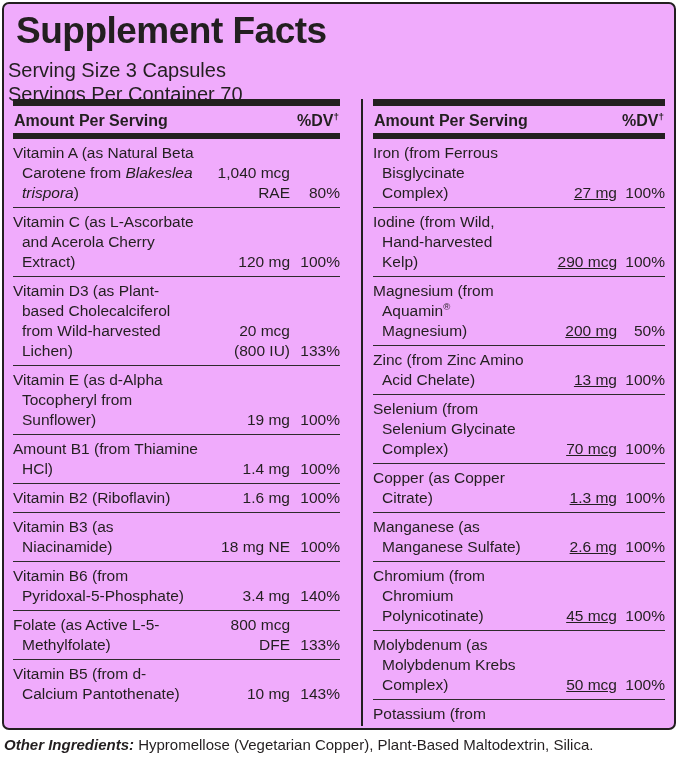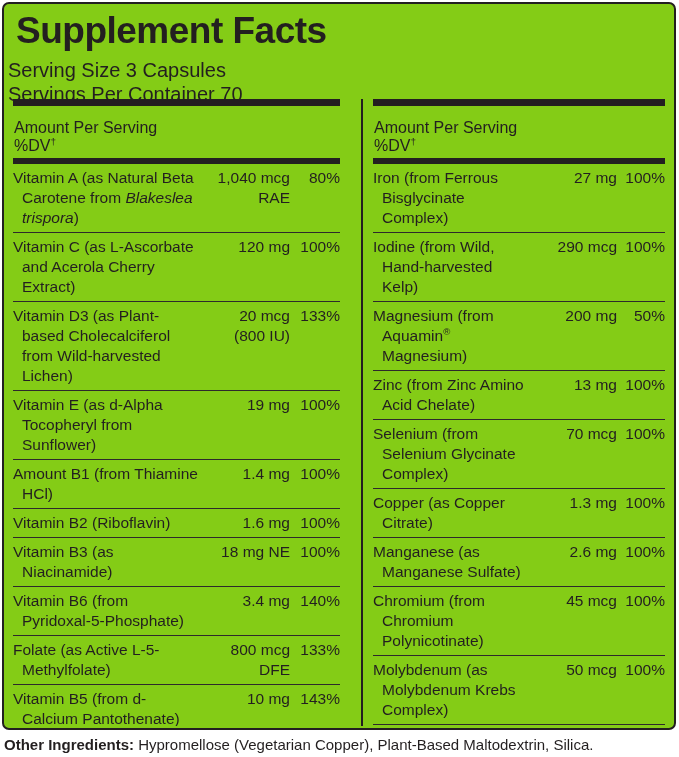--- a/index.html
+++ b/index.html
@@ -10,21 +10,21 @@
     color: #231f20;
     position: relative;
     overflow: hidden;
   }
   .facts-box {
     position: absolute;
     left: 2px; top: 2px; right: 3px; bottom: 27px;
     border: 2.5px solid #231f20;
     border-radius: 7px;
     box-sizing: border-box;
-    background: #84cc16;
+    background: #f0abfc;
   }
   .title {
     font-size: 37px;
     font-weight: bold;
     letter-spacing: -0.5px;
     margin: 8px 0 10px 12px;
     line-height: 1.0;
   }
   .serving-line {
     font-size: 20px;
@@ -44,26 +44,25 @@
     left: 350px; top: 0; bottom: 0;
     width: 2px;
     background: #231f20;
   }
   .bar-thick { height: 7px; background: #231f20; }
   .bar-mid   { height: 6px; background: #231f20; }
   .head-row {
     display: flex;
     justify-content: space-between;
     align-items: baseline;
-    font-weight: normal;
+    font-weight: bold;
     font-size: 16px;
-    padding: 13px 1px 3px 1px;
-    flex-direction: column;
-  }
-  .rows .row { border-top: 1.5px solid #2e2a2b; }
+    padding: 6px 1px 3px 1px;
+  }
+  .rows .row { border-top: 1.5px solid #2e2a2b; align-items: flex-end; }
   .rows .row:first-child { border-top: none; }
   .row {
     display: flex;
     align-items: flex-start;
     padding: 4px 0;
     font-size: 15.5px;
     line-height: 20px;
   }
   .row .nm {
     flex: 1;
@@ -75,31 +74,31 @@
     margin-left: 11px;
     text-align: right;
     flex: none;
   }
   .row .dv {
     width: 48px;
     margin-left: 2px;
     text-align: right;
     flex: none;
   }
-  .col-right .row .amt { width: 82px; }
+  .col-right .row .amt { width: 82px; text-decoration: underline; }
   .col-right .row .dv  { width: 46px; }
   sup { font-size: 62%; vertical-align: super; line-height: 0; }
   i { font-style: italic; }
   .other-ingredients {
     position: absolute;
     left: 4px; bottom: 3px;
     font-size: 15px;
     line-height: 18px;
   }
-  .oi-label { font-weight: bold; }
+  .oi-label { font-weight: bold; font-style: italic; }
 </style>
 </head>
 <body>
 
 <div class="facts-box">
   <div class="title">Supplement Facts</div>
   <div class="serving-line">Serving Size 3 Capsules</div>
   <div class="serving-line">Servings Per Container 70</div>
 
   <div class="columns">

